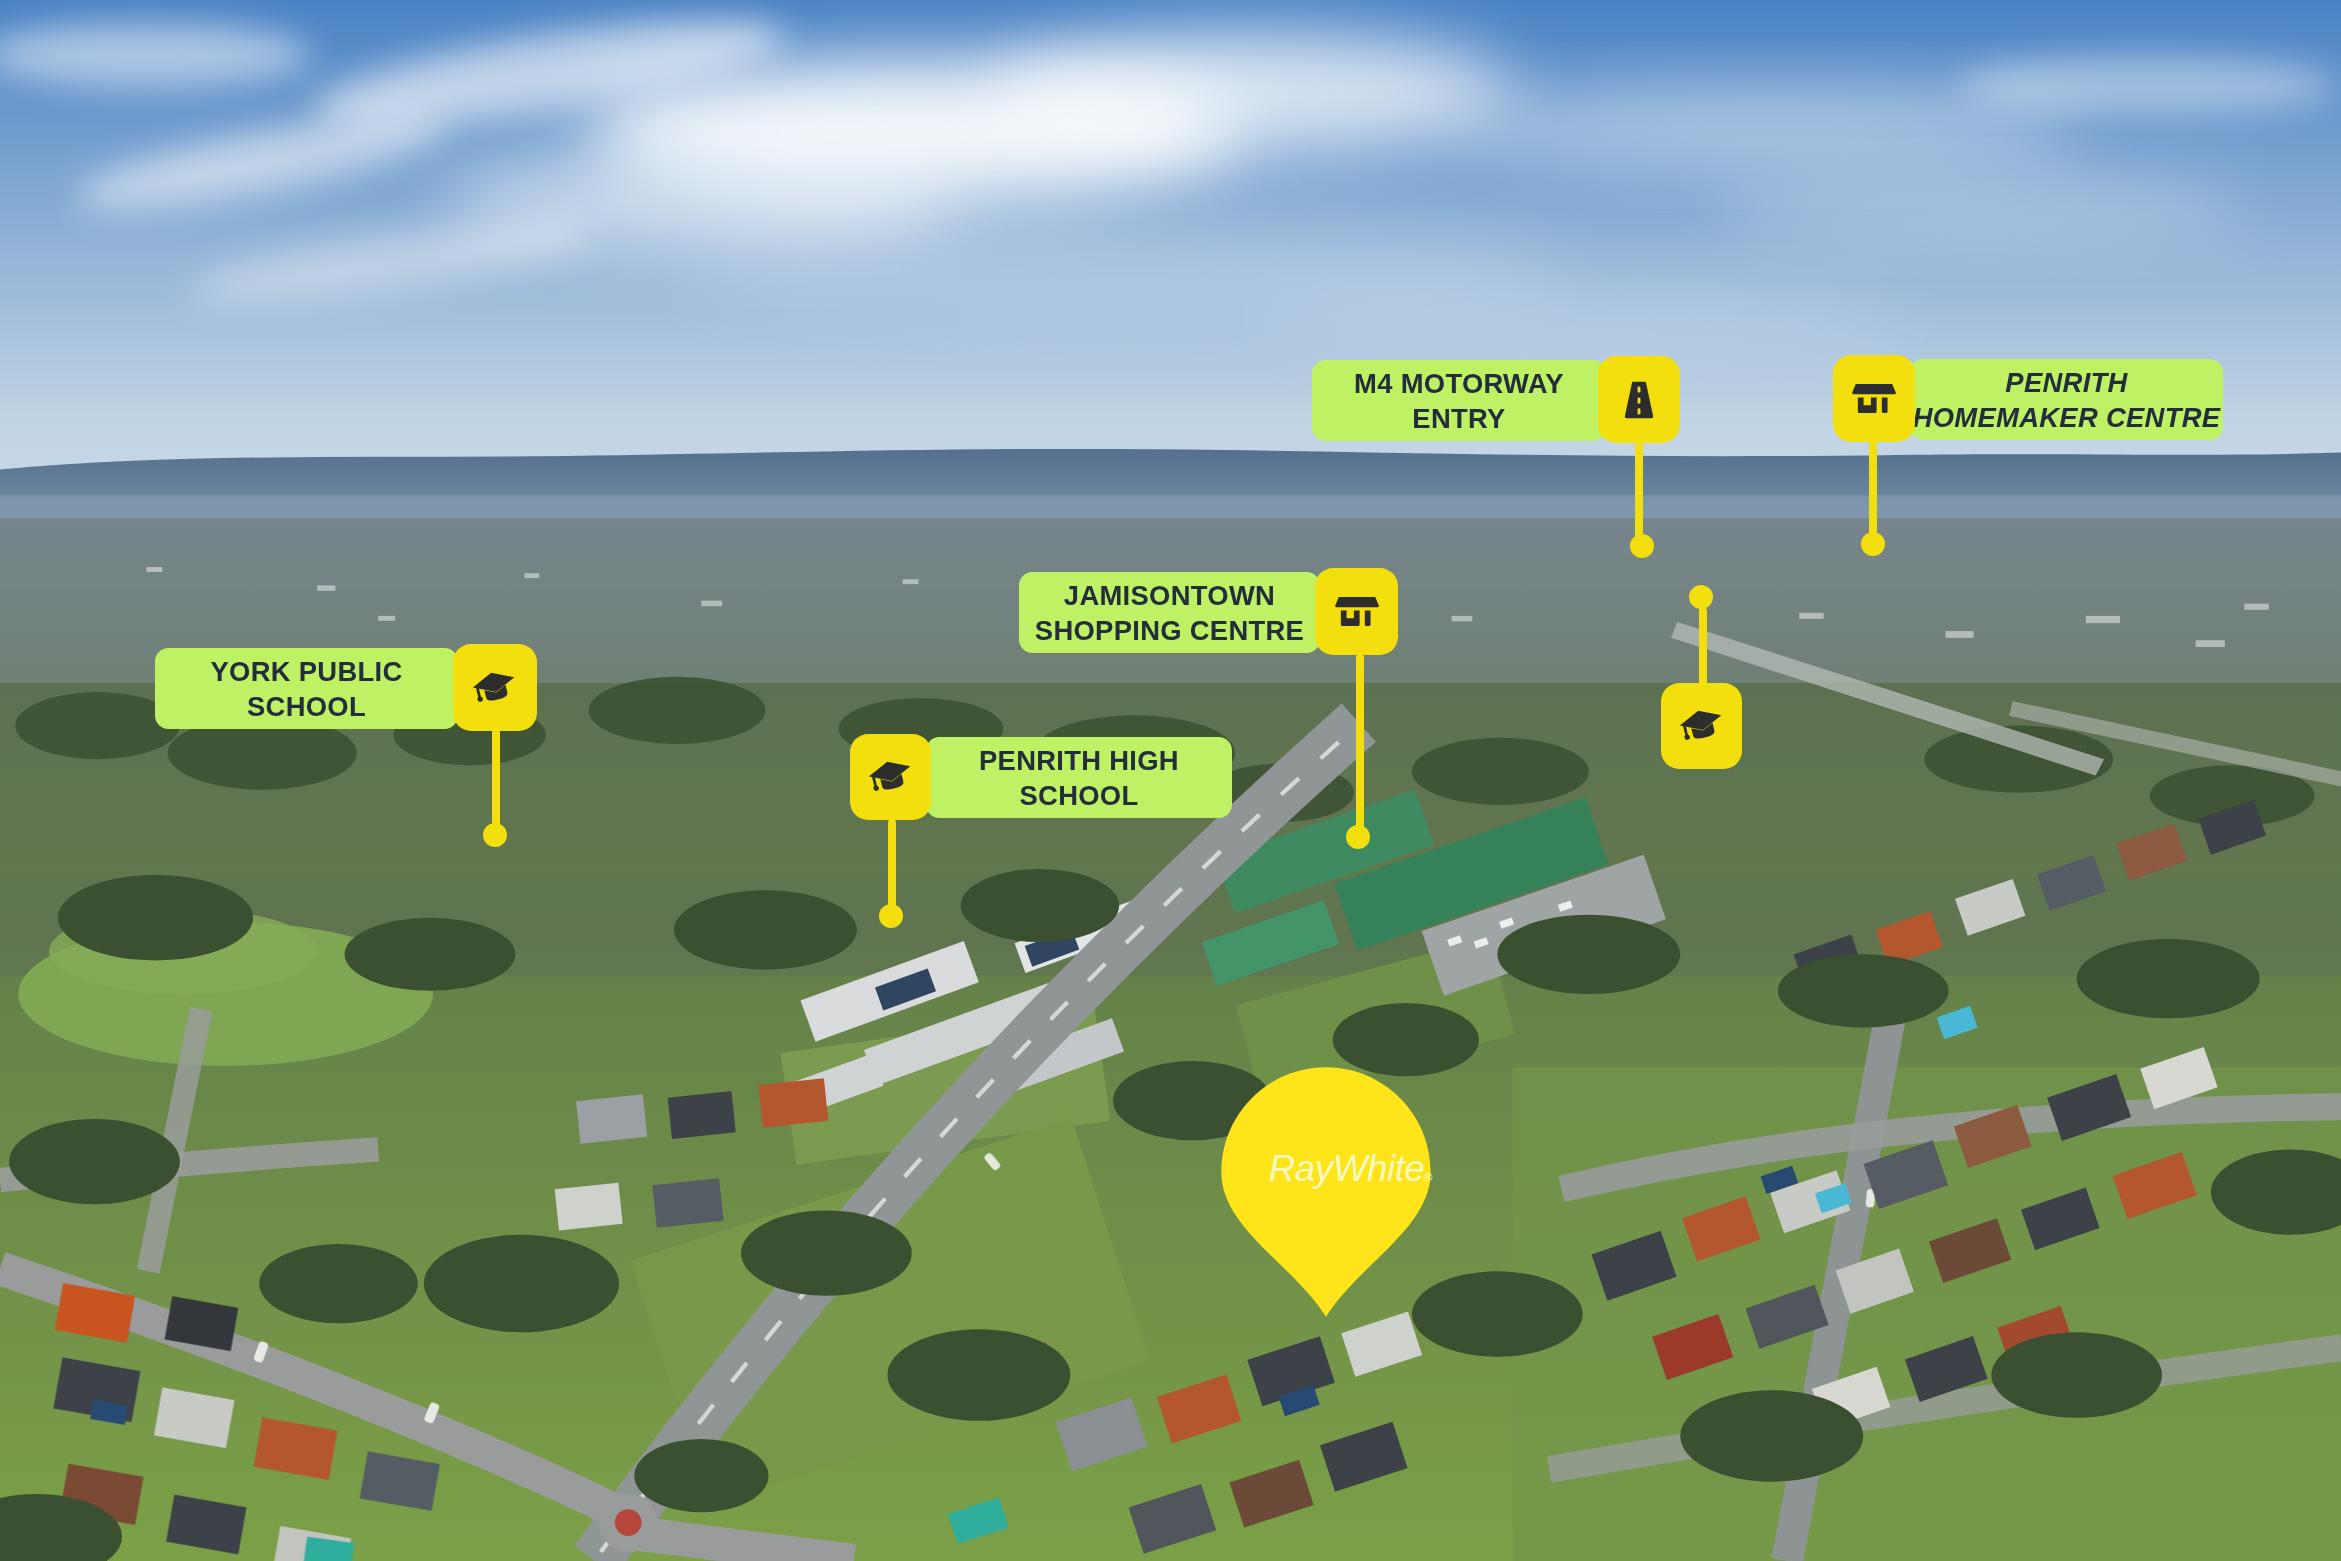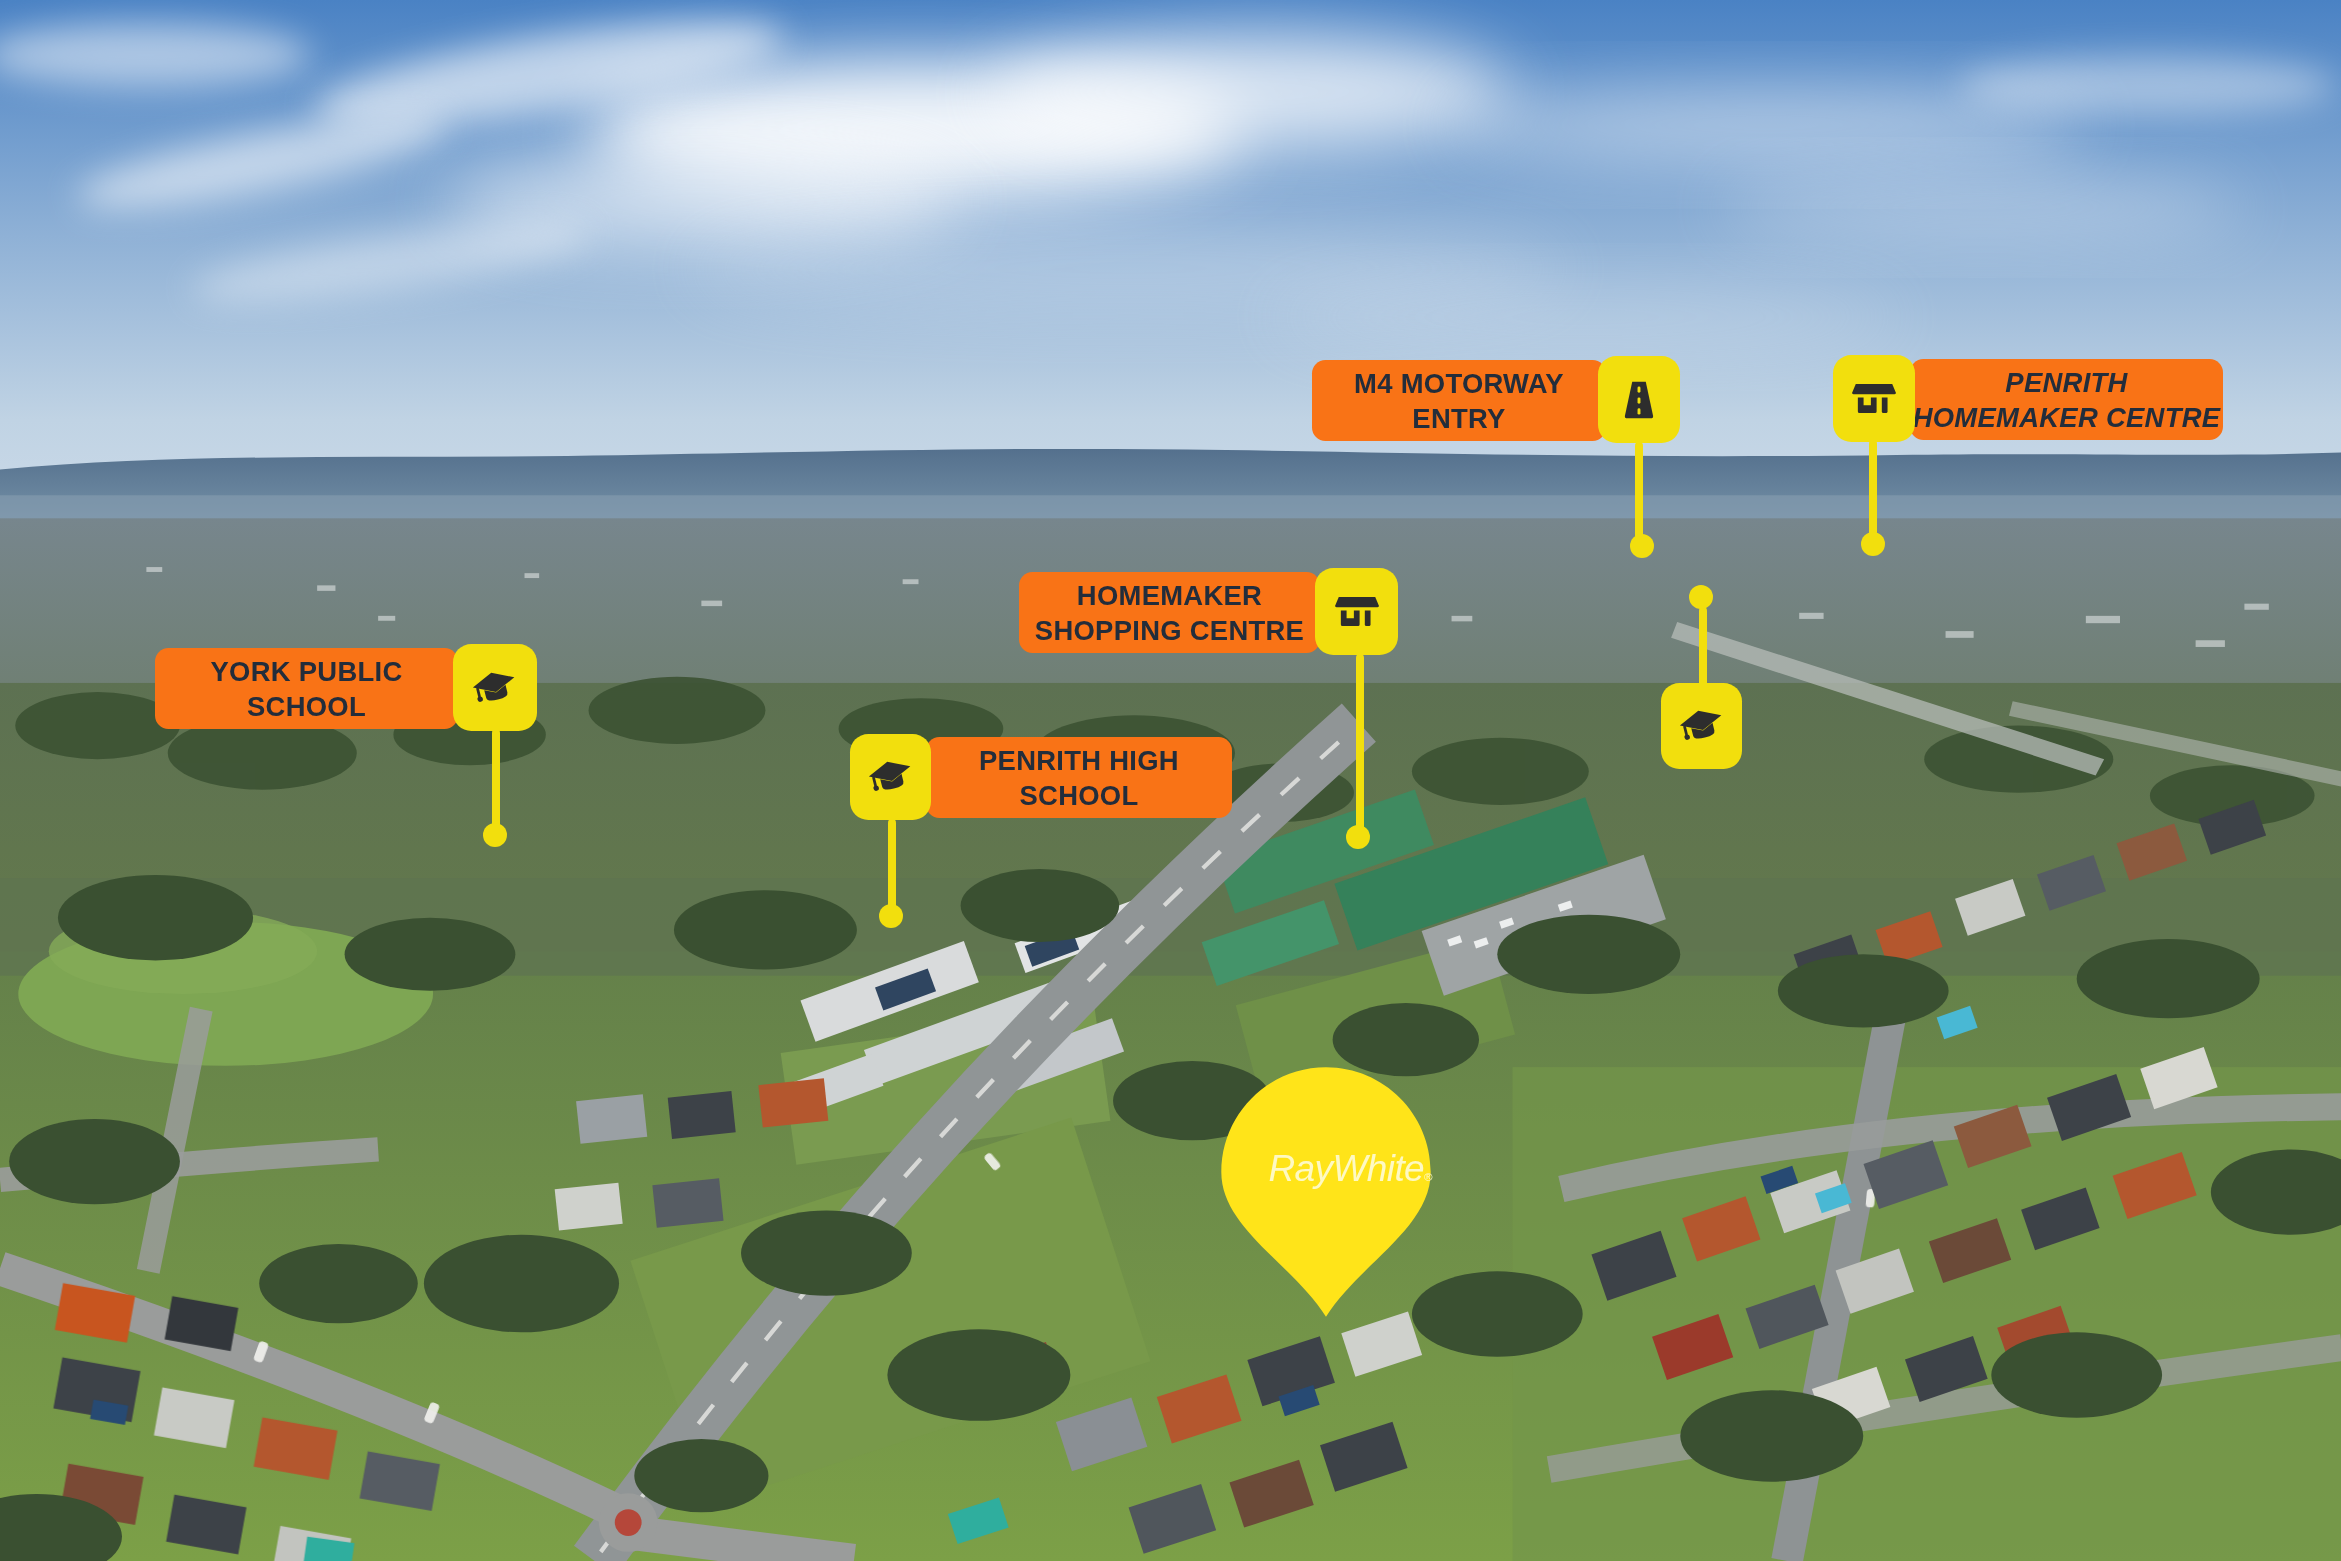--- a/index.html
+++ b/index.html
@@ -2,21 +2,21 @@
 <html style="font-size:9.8px"><head>
 <meta charset="utf-8">
 <style>
   html,body{margin:0;padding:0;background:#222;}
   .stage{position:relative;width:2342px;height:1561px;overflow:hidden;
          font-family:"Liberation Sans", sans-serif;background:#6d8a41;}
   .photo{position:absolute;left:0;top:0;width:100%;height:100%;display:block;}
 
   
   .callout{position:absolute;left:0;top:0;width:100%;height:100%;pointer-events:none;}
-  .panel{position:absolute;background:#f97316;border-radius:13.4px;display:flex;
+  .panel{position:absolute;background:#bef264;border-radius:13.4px;display:flex;
          flex-direction:column;justify-content:center;text-align:center;z-index:22;}
   .panel .ln{font-size:27.4px;font-weight:bold;color:#232D3B;line-height:35px;letter-spacing:0.3px;}
   .badge{position:absolute;background:#F2DF0D;border-radius:18.3px;display:flex;
          align-items:center;justify-content:center;z-index:23;}
   .badge svg{width:50px;height:50px;}
   .leader{position:absolute;width:8px;background:#F2DF0D;z-index:12;border-radius:3.7px;}
   .dot{position:absolute;width:24.4px;height:24.4px;border-radius:50%;background:#F2DF0D;z-index:12;}
 
   
   .pin{position:absolute;left:1220px;top:1066px;width:212px;height:252px;z-index:30;}
@@ -305,21 +305,21 @@
     <div class="panel" style="left:1910px;top:359px;width:313px;height:81px;font-style:italic;">
       <div class="ln">PENRITH</div>
       <div class="ln">HOMEMAKER CENTRE</div>
     </div>
   </div>
 
   <div class="callout">
     <div class="leader" style="left:1356px;top:654px;height:176px;"></div>
     <div class="dot" style="left:1346px;top:825px;"></div>
     <div class="panel" style="left:1019px;top:572px;width:301px;height:81px;">
-      <div class="ln">HOMEMAKER</div>
+      <div class="ln">JAMISONTOWN</div>
       <div class="ln">SHOPPING CENTRE</div>
     </div>
     <div class="badge" style="left:1315px;top:568px;width:83px;height:87px;">
       <svg viewBox="0 0 48 48" fill="#2d2d2d">
         <path d="M6.5 9.5 H41.5 L45 18 Q45 19.5 43.5 19.5 H4.5 Q3 19.5 3 18 Z"></path>
         <path d="M8.5 22.5 H14 V30 H21 V22.5 H26.5 V36 Q26.5 37.5 25 37.5 H10 Q8.5 37.5 8.5 36 Z"></path>
         <path d="M31.5 22.5 H37 V36 Q37 37.5 35.5 37.5 H33 Q31.5 37.5 31.5 36 Z"></path>
       </svg>
     </div>
   </div>

